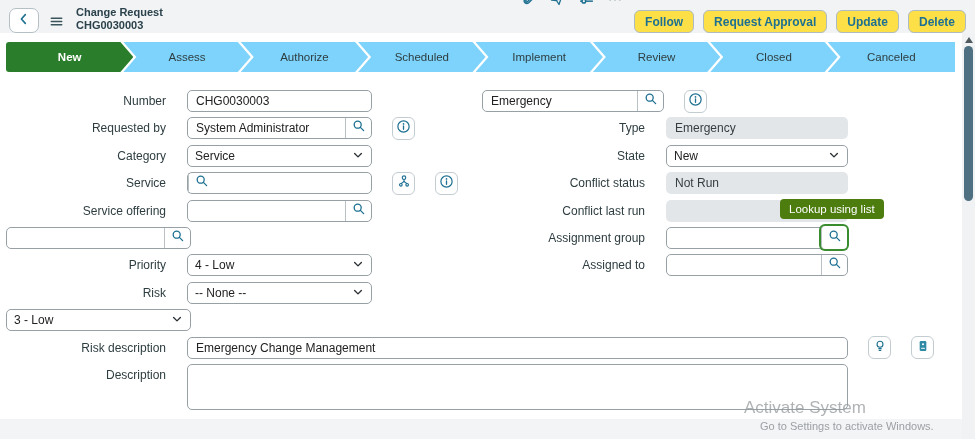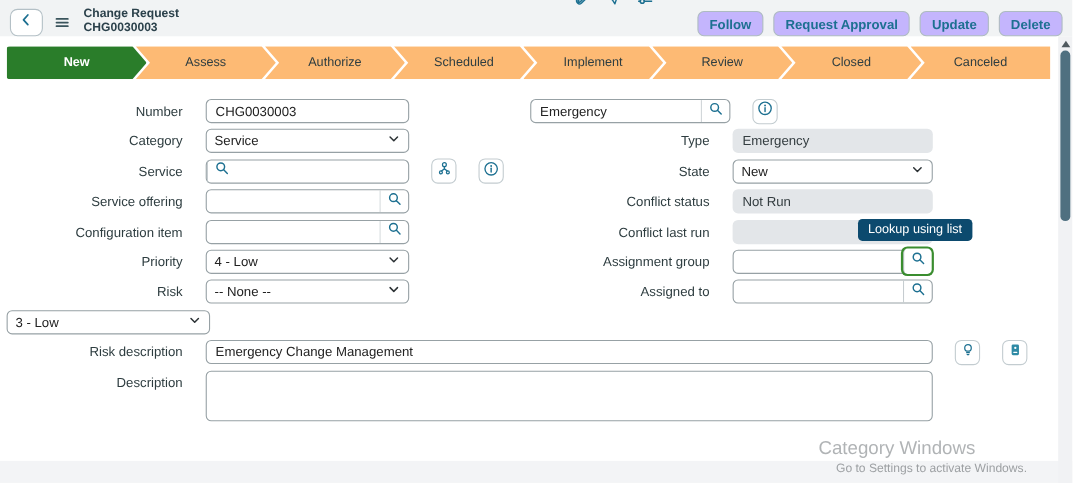--- a/index.html
+++ b/index.html
@@ -21,32 +21,32 @@
     width: 30px; height: 25px; background: #fff;
     border: 1px solid #b4c0c6; border-radius: 7px;
     display: flex; align-items: center; justify-content: center;
     cursor: pointer; flex: none;
   }
   .hamburger { margin-left: 10px; display: flex; align-items: center; cursor: pointer; }
   .title { margin-left: 12px; font-size: 11px; font-weight: 700; color: #2b414b; line-height: 1.25; }
   .header-right { margin-left: auto; display: flex; align-items: center; gap: 9px; }
   .hdr-icon { display: flex; align-items: center; justify-content: center; width: 20px; height: 20px; cursor: pointer; }
   .hdr-btn {
-    height: 23px; padding: 0 10px; background: #c4b5fd;
+    height: 23px; padding: 0 10px; background: #fde047;
     border: 1px solid #aebbc1; border-radius: 6px;
     color: #1d7091; font-weight: 700; font-size: 12px;
     font-family: inherit; cursor: pointer; white-space: nowrap; margin-top: 42px;
   }
 
   
   .stages { position: absolute; top: 42px; left: 6px; right: 20px; height: 30px; display: flex; }
   .stage {
     flex: 1; margin-left: -10px;
     display: flex; align-items: center; justify-content: center;
-    background: #fdba74; color: #2e3d40; font-size: 11.5px;
+    background: #7dd3fc; color: #2e3d40; font-size: 11.5px;
     clip-path: polygon(0 0, calc(100% - 13px) 0, 100% 50%, calc(100% - 13px) 100%, 0 100%, 13px 50%);
   }
   .stage:first-child {
     margin-left: 0; border-radius: 3px 0 0 3px;
     clip-path: polygon(0 0, calc(100% - 13px) 0, 100% 50%, calc(100% - 13px) 100%, 0 100%);
   }
   .stage:last-child { clip-path: polygon(0 0, 100% 0, 100% 100%, 0 100%, 13px 50%); }
   .stage.active { background: #2a7d2a; color: #fff; font-weight: 700; }
 
   
@@ -97,21 +97,21 @@
   }
   textarea.desc {
     width: 661px; height: 46px; resize: none;
     border: 1px solid #97a1a5; border-radius: 5px;
     font-family: inherit; font-size: 12px; padding: 4px 8px; outline: none;
   }
 
   
   .tooltip {
     position: absolute; left: 780px; top: 127px; z-index: 6;
-    background: #0c4a6e; color: #fff; font-size: 11.5px;
+    background: #4d7c0f; color: #fff; font-size: 11.5px;
     padding: 4px 9px; border-radius: 4px; white-space: nowrap;
   }
 
   
   .bottom-band { position: absolute; left: 0; right: 0; bottom: 0; height: 20px; background: #f3f4f6; }
   .scrollbar { position: absolute; top: 33px; right: 0; bottom: 0; width: 13px; background: #f1f2f4; z-index: 4; }
   .sb-up {
     position: absolute; top: 4px; left: 2.5px;
     width: 0; height: 0; cursor: pointer;
     border-left: 4px solid transparent; border-right: 4px solid transparent;
@@ -227,20 +227,39 @@
 <div class="form">
 
   <div class="col left">
     <div class="row">
       <div class="label">Number</div>
       <div class="field w-left">
         <input value="CHG0030003" style="">
       </div>
     </div>
 
+    <div class="row">
+      <div class="label">Requested by</div>
+      <div class="field w-left">
+        <input value="System Administrator" style="">
+        <div class="lookup-seg">
+          <span><svg width="14" height="14" viewBox="0 0 16 16">
+                <circle cx="6.5" cy="6.5" r="4" fill="none" stroke="#1d7091" stroke-width="1.5"></circle>
+                <line x1="9.6" y1="9.6" x2="13.3" y2="13.3" stroke="#1d7091" stroke-width="1.5" stroke-linecap="round"></line>
+              </svg></span>
+        </div>
+      </div>
+      <div class="mini-btn">
+        <span><svg width="15" height="15" viewBox="0 0 16 16">
+              <circle cx="8" cy="8" r="6" fill="none" stroke="#1d7091" stroke-width="1.3"></circle>
+              <circle cx="8" cy="5.2" r="0.9" fill="#1d7091"></circle>
+              <line x1="8" y1="7.4" x2="8" y2="11" stroke="#1d7091" stroke-width="1.4" stroke-linecap="round"></line>
+            </svg></span>
+      </div>
+    </div>
 
     <div class="row">
       <div class="label">Category</div>
       <div class="field select w-left">
         <span class="sel-val">Service</span>
         <span><svg width="12" height="12" viewBox="0 0 16 16">
               <polyline points="3.5,6 8,10.5 12.5,6" fill="none" stroke="#2b3134" stroke-width="1.8" stroke-linecap="round" stroke-linejoin="round"></polyline>
             </svg></span>
       </div>
     </div>
@@ -281,21 +300,20 @@
         <div class="lookup-seg">
           <span><svg width="14" height="14" viewBox="0 0 16 16">
                 <circle cx="6.5" cy="6.5" r="4" fill="none" stroke="#1d7091" stroke-width="1.5"></circle>
                 <line x1="9.6" y1="9.6" x2="13.3" y2="13.3" stroke="#1d7091" stroke-width="1.5" stroke-linecap="round"></line>
               </svg></span>
         </div>
       </div>
     </div>
 
     <div class="row">
-      <div class="label">Configuration item</div>
       <div class="field w-left">
         <input value="" style="">
         <div class="lookup-seg">
           <span><svg width="14" height="14" viewBox="0 0 16 16">
                 <circle cx="6.5" cy="6.5" r="4" fill="none" stroke="#1d7091" stroke-width="1.5"></circle>
                 <line x1="9.6" y1="9.6" x2="13.3" y2="13.3" stroke="#1d7091" stroke-width="1.5" stroke-linecap="round"></line>
               </svg></span>
         </div>
       </div>
     </div>
@@ -433,19 +451,19 @@
               </svg></span>
         </div>
       </div>
     </div>
   </div>
 
   <div class="tooltip">Lookup using list</div>
 </div>
 
 <div class="bottom-band"></div>
-<div class="wm1">Category Windows</div>
+<div class="wm1">Activate System</div>
 <div class="wm2">Go to Settings to activate Windows.</div>
 
 <div class="scrollbar">
   <div class="sb-up"></div>
   <div class="sb-thumb"></div>
 </div>
 
 </body></html>

